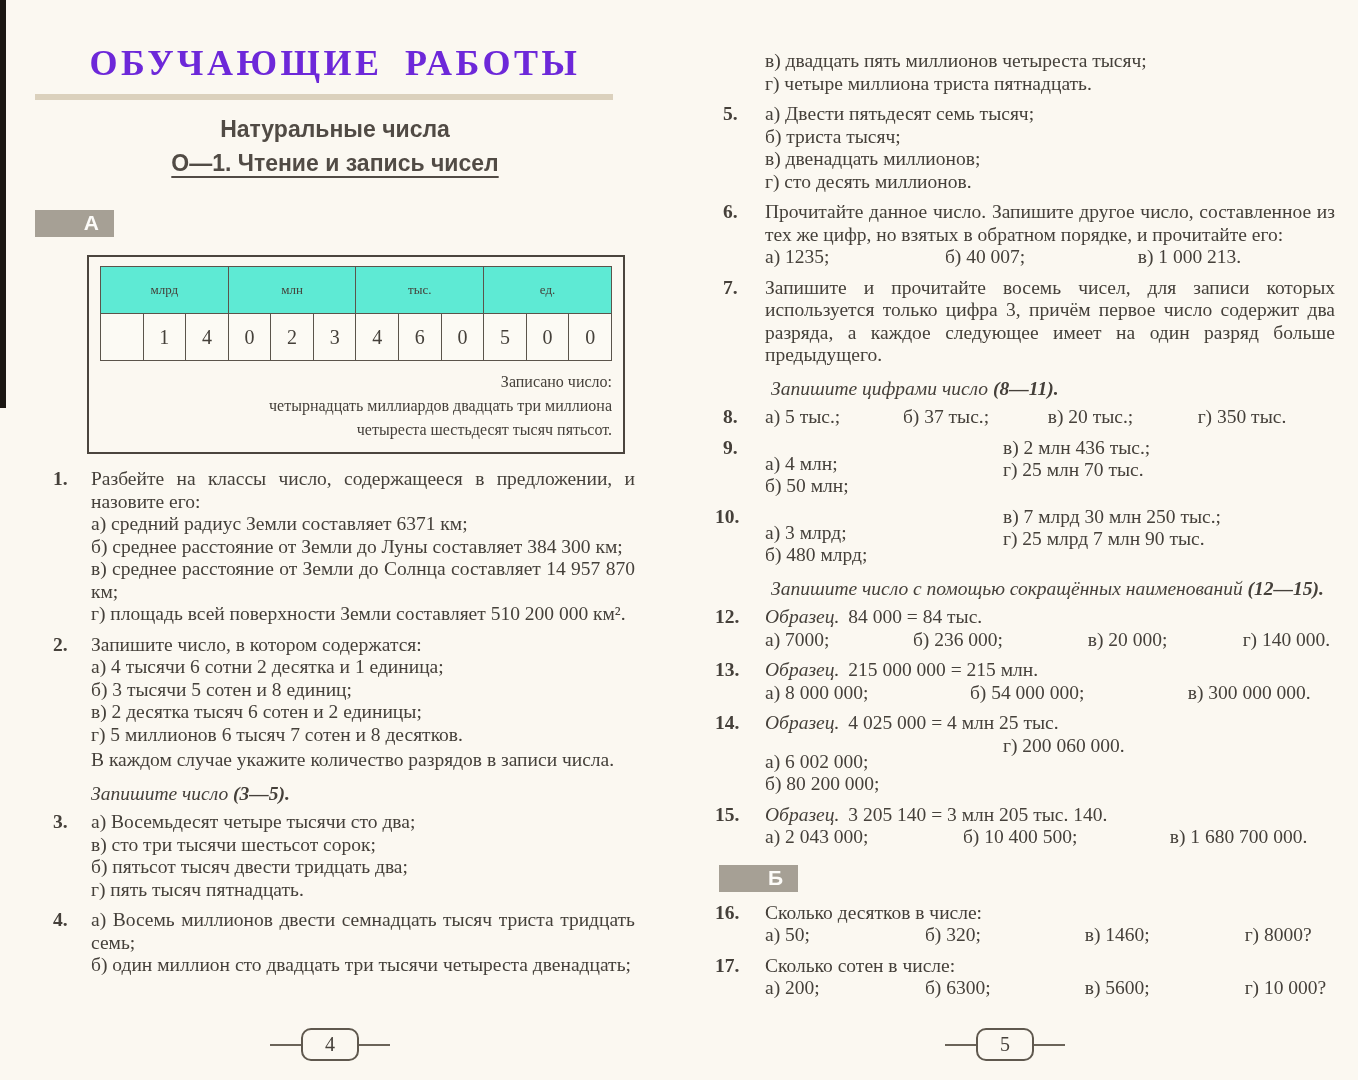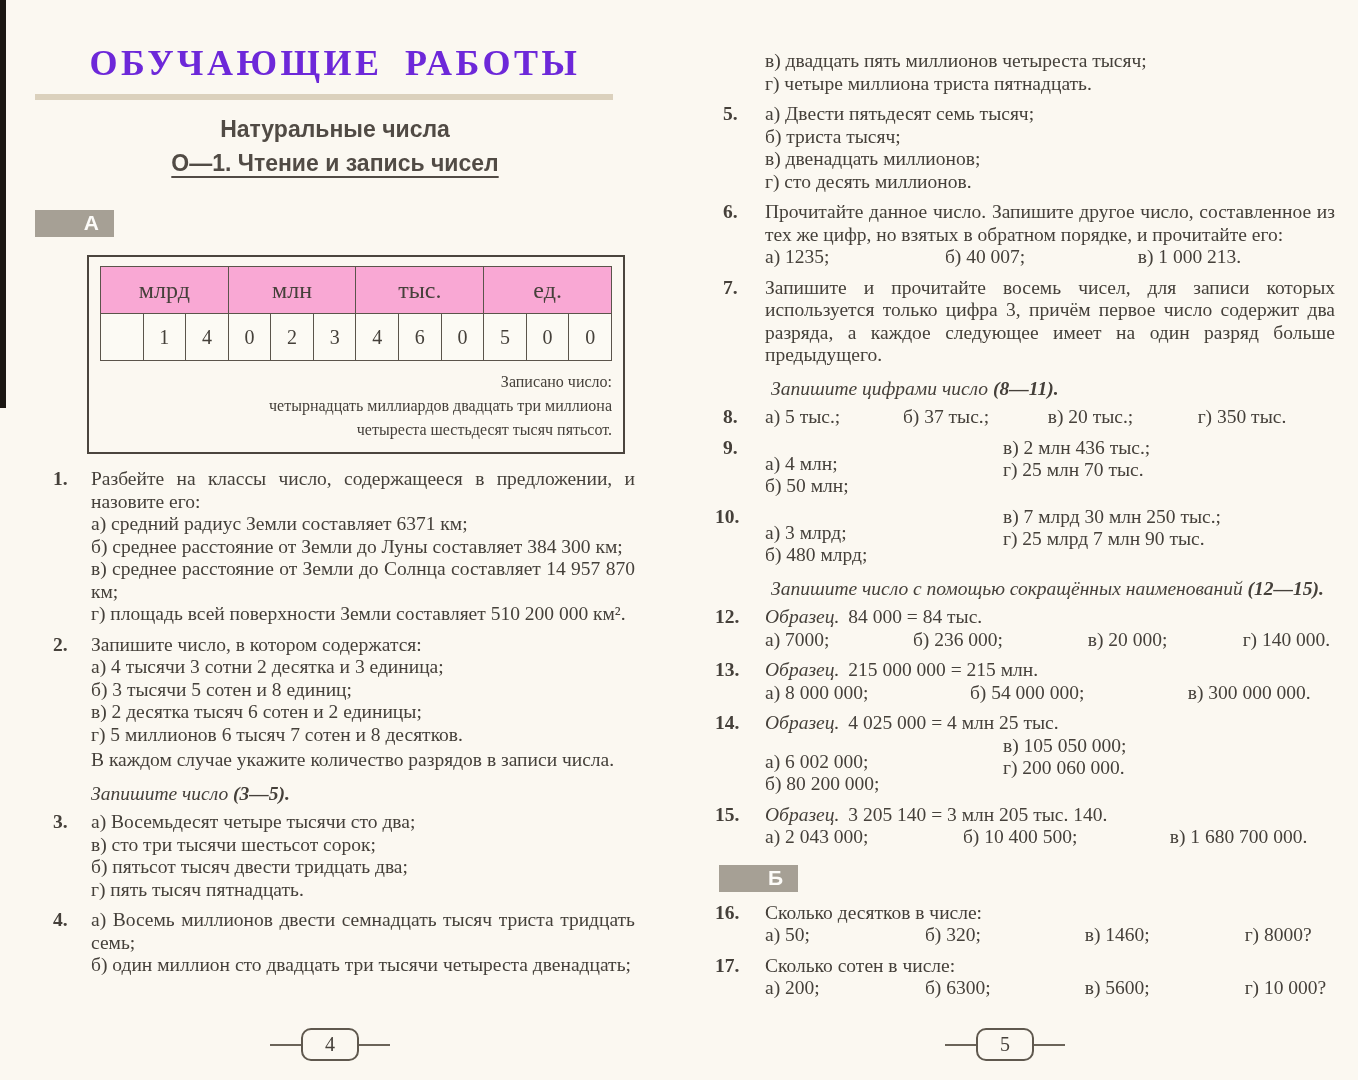--- a/index.html
+++ b/index.html
@@ -38,21 +38,21 @@
   
   .example-box{
     margin:18px 0 0 52px;width:512px;border:2px solid #4b453e;
     padding:9px 11px 10px 11px;
   }
   table.digits-table{border-collapse:collapse;width:100%;table-layout:fixed;}
   table.digits-table td{
     border:1.5px solid #5b544b;text-align:center;vertical-align:middle;
     height:44px;font-size:20px;color:#45403a;background:#fcfaf4;
   }
-  table.digits-table td.th{background:#f9a8d4;font-size:24px;}
+  table.digits-table td.th{background:#5eead4;font-size:13px;}
   .caption{text-align:right;font-size:16px;line-height:24px;}
   .caption.first{margin-top:9px;}
 
   
   p{margin:0;font-size:19.5px;line-height:22.5px;}
   .just{text-align:justify;}
   .item{display:flex;margin-top:10px;}
   .page-left .item{padding-left:18px;}
   .item .inum{flex:0 0 38px;font-weight:bold;font-size:19.5px;line-height:22.5px;}
   .page-right .item .inum{flex:0 0 50px;text-align:left;padding-left:8px;box-sizing:border-box;}
@@ -142,21 +142,21 @@
         <p class="just">б) среднее расстояние от Земли до Луны составляет 384 300 км;</p>
         <p class="just">в) среднее расстояние от Земли до Солнца составляет 14 957 870 км;</p>
         <p class="just">г) площадь всей поверхности Земли составляет 510 200 000 км².</p>
       </div>
     </div>
 
     <div class="item mt8">
       <span class="inum">2.</span>
       <div class="ibody">
         <p class="just">Запишите число, в котором содержатся:</p>
-        <p class="just">а) 4 тысячи 3 сотни 2 десятка и 3 единица;</p>
+        <p class="just">а) 4 тысячи 6 сотни 2 десятка и 1 единица;</p>
         <p class="just">б) 3 тысячи 5 сотен и 8 единиц;</p>
         <p class="just">в) 2 десятка тысяч 6 сотен и 2 единицы;</p>
         <p class="just">г) 5 миллионов 6 тысяч 7 сотен и 8 десятков.</p>
         <p class="just note">В каждом случае укажите количество разрядов в записи числа.</p>
       </div>
     </div>
 
     <div class="instr">
       <span>Запишите число </span><b>(3—5).</b>
     </div>
@@ -297,21 +297,20 @@
     <div class="item mt8">
       <span class="inum two">14.</span>
       <div class="ibody">
         <p class="obr"><i>Образец.</i><span class="sample">4 025 000 = 4 млн 25 тыс.</span></p>
         <div class="twocol">
           <div class="colA">
             <p>а) 6 002 000;</p>
             <p>б) 80 200 000;</p>
           </div>
           <div class="colB">
-            <p>в) 105 050 000;</p>
             <p>г) 200 060 000.</p>
           </div>
         </div>
       </div>
     </div>
 
     <div class="item mt8">
       <span class="inum two">15.</span>
       <div class="ibody">
         <p class="obr"><i>Образец.</i><span class="sample">3 205 140 = 3 млн 205 тыс. 140.</span></p>

